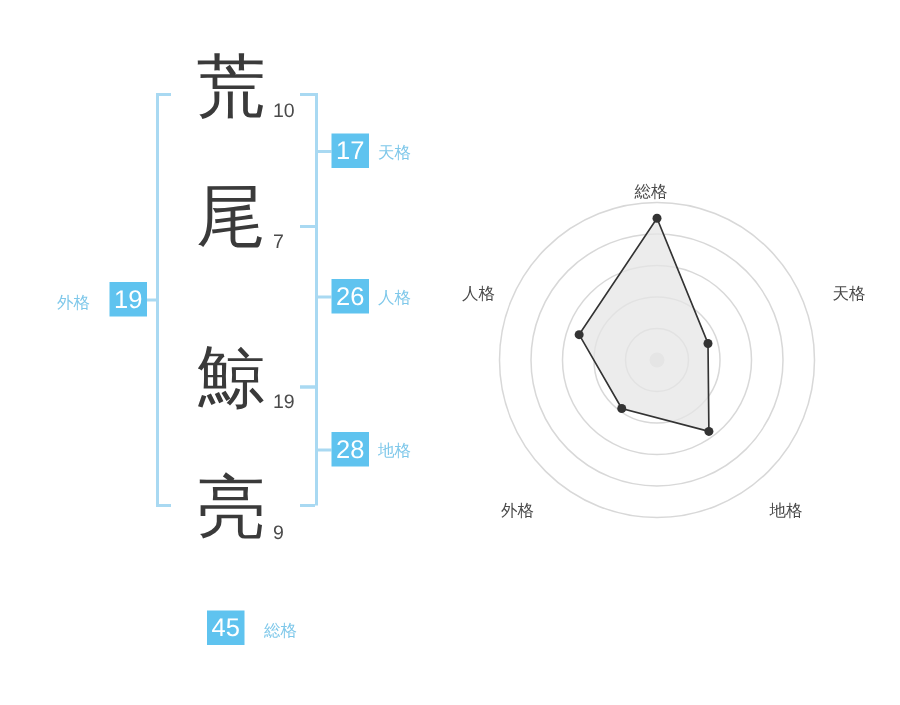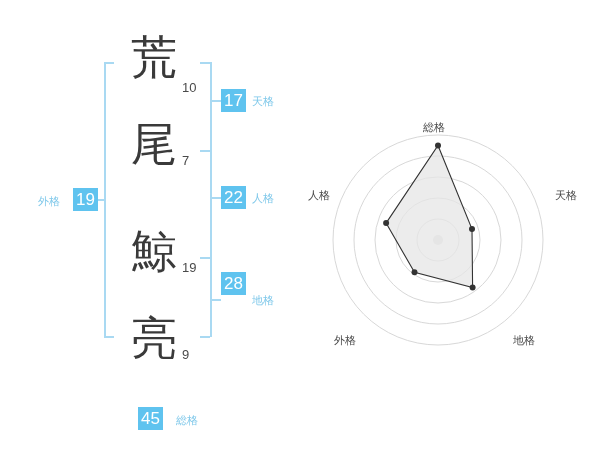--- a/index.html
+++ b/index.html
@@ -40,21 +40,21 @@
   .kanji-2 { left: 131px; top: 121px; }
   .kanji-3 { left: 131px; top: 228px; }
   .kanji-4 { left: 131px; top: 315px; }
 
   .stroke {
     position: absolute;
     font-size: 13px;
     color: #4a4a4a;
     font-family: "Liberation Sans", sans-serif;
   }
-  .stroke-1 { left: 182px; top: 80px; }
+  .stroke-1 { left: 182px; top: 66px; }
   .stroke-2 { left: 182px; top: 153px; }
   .stroke-3 { left: 182px; top: 260px; }
   .stroke-4 { left: 182px; top: 347px; }
 
   
   .line {
     position: absolute;
     background: #a9d9f2;
   }
   .v { width: 1.5px; }
@@ -80,21 +80,21 @@
     font-size: 11px;
     font-family: "DejaVu Sans", sans-serif;
   }
 
   .chip-tenkaku { left: 221px; top: 89px; }
   .label-tenkaku { left: 252px; top: 94px; }
 
   .chip-jinkaku { left: 221px; top: 186px; }
   .label-jinkaku { left: 252px; top: 191px; }
 
-  .chip-chikaku { left: 221px; top: 272px; }
+  .chip-chikaku { left: 221px; top: 288px; }
   .label-chikaku { left: 252px; top: 293px; }
 
   .chip-gaikaku { left: 73px; top: 188px; }
   .label-gaikaku { left: 38px; top: 194px; }
 
   .chip-soukaku { left: 138px; top: 407px; }
   .label-soukaku { left: 176px; top: 413px; }
 
   
   .chart-panel {
@@ -147,21 +147,21 @@
     <div class="line h" style="left:210px; top:197px; width:11px;"></div>
 
     <div class="line v" style="left:210px; top:257px; height:80px;"></div>
     <div class="line h" style="left:200px; top:257px; width:10px;"></div>
     <div class="line h" style="left:200px; top:336px; width:10px;"></div>
     <div class="line h" style="left:210px; top:299px; width:11px;"></div>
 
     <div class="chip chip-tenkaku">17</div>
     <div class="chip-label label-tenkaku">天格</div>
 
-    <div class="chip chip-jinkaku">22</div>
+    <div class="chip chip-jinkaku">26</div>
     <div class="chip-label label-jinkaku">人格</div>
 
     <div class="chip chip-chikaku">28</div>
     <div class="chip-label label-chikaku">地格</div>
 
     <div class="chip chip-gaikaku">19</div>
     <div class="chip-label label-gaikaku">外格</div>
 
     <div class="chip chip-soukaku">45</div>
     <div class="chip-label label-soukaku">総格</div>

